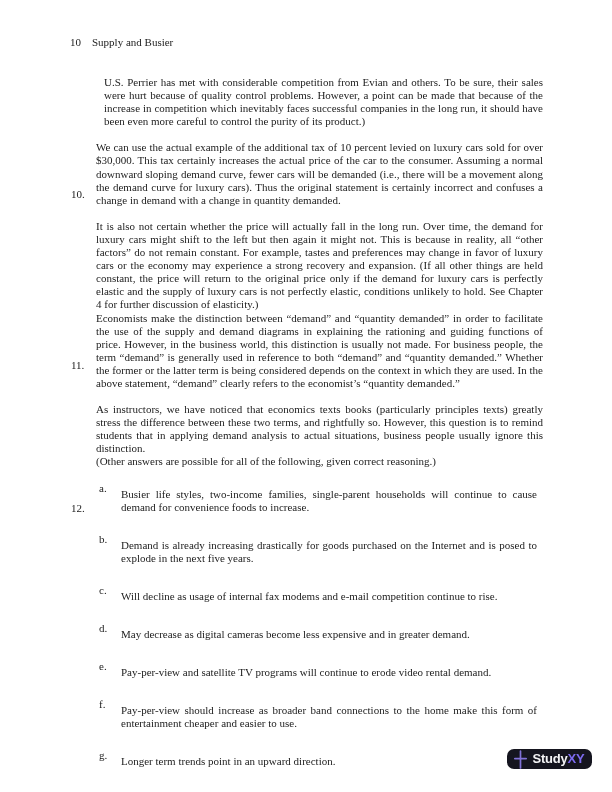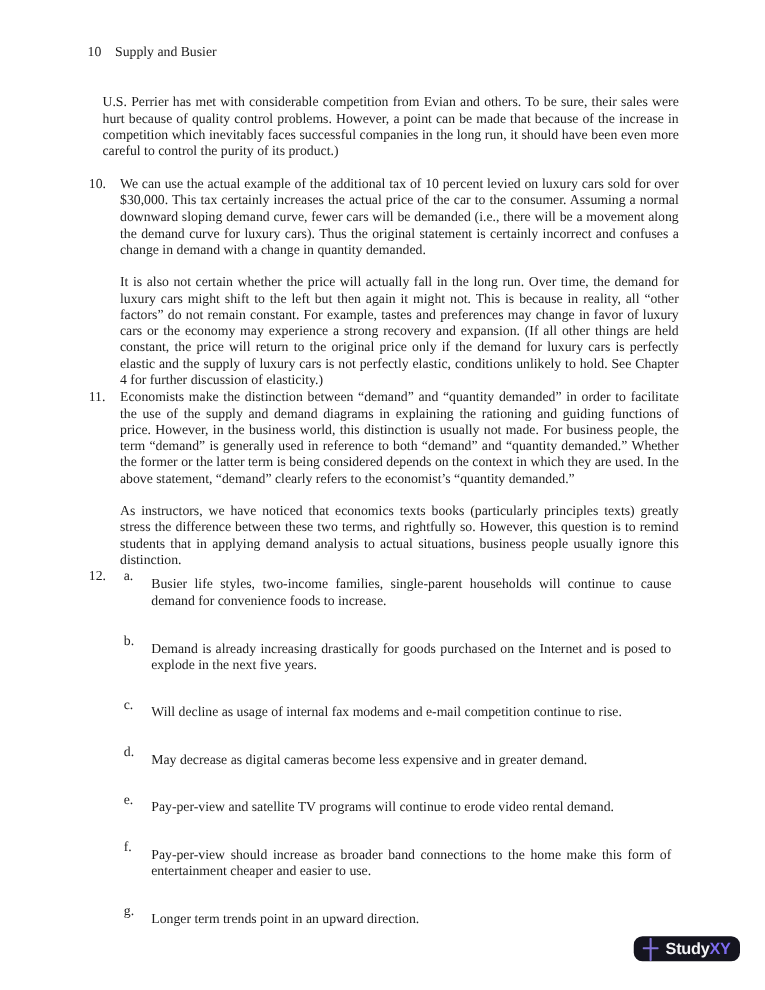--- a/index.html
+++ b/index.html
@@ -27,25 +27,26 @@
     position: absolute;
     top: 76px;
     left: 71px;
     width: 472px;
   }
   .para {
     margin: 0 0 13px 0;
     text-align: justify;
   }
   .para:last-child { margin-bottom: 0; }
-  .indent { margin-left: 11px; }
+  .indent { margin-left: 33px; }
   .item { display: flex; }
   .item .num {
     flex: 0 0 25px;
     width: 25px;
+    margin-top: 47px;
   }
   .item .ibody { flex: 1; min-width: 0; }
   .sub-item {
     display: flex;
     margin-left: 3px;
     margin-bottom: 13px;
   }
   .sub-item:last-child { margin-bottom: 0; }
   .sub-item .letter { flex: 0 0 16px; width: 16px; }
   .sub-item .stext {
@@ -102,20 +103,21 @@
       <div class="num">11.</div>
       <div class="ibody">
         <p class="para">Economists make the distinction between “demand” and “quantity demanded” in order to facilitate the use of the supply and demand diagrams in explaining the rationing and guiding functions of price. However, in the business world, this distinction is usually not made. For business people, the term “demand” is generally used in reference to both “demand” and “quantity demanded.” Whether the former or the latter term is being considered depends on the context in which they are used. In the above statement, “demand” clearly refers to the economist’s “quantity demanded.”</p>
         <p class="para">As instructors, we have noticed that economics texts books (particularly principles texts) greatly stress the difference between these two terms, and rightfully so. However, this question is to remind students that in applying demand analysis to actual situations, business people usually ignore this distinction.</p>
       </div>
     </div>
 
     <div class="item">
       <div class="num">12.</div>
       <div class="ibody">
+        <p class="para">(Other answers are possible for all of the following, given correct reasoning.)</p>
 
         <div class="sub-item">
           <div class="letter">a.</div>
           <p class="stext">Busier life styles, two-income families, single-parent households will continue to cause demand for convenience foods to increase.</p>
         </div>
 
         <div class="sub-item">
           <div class="letter">b.</div>
           <p class="stext">Demand is already increasing drastically for goods purchased on the Internet and is posed to explode in the next five years.</p>
         </div>

